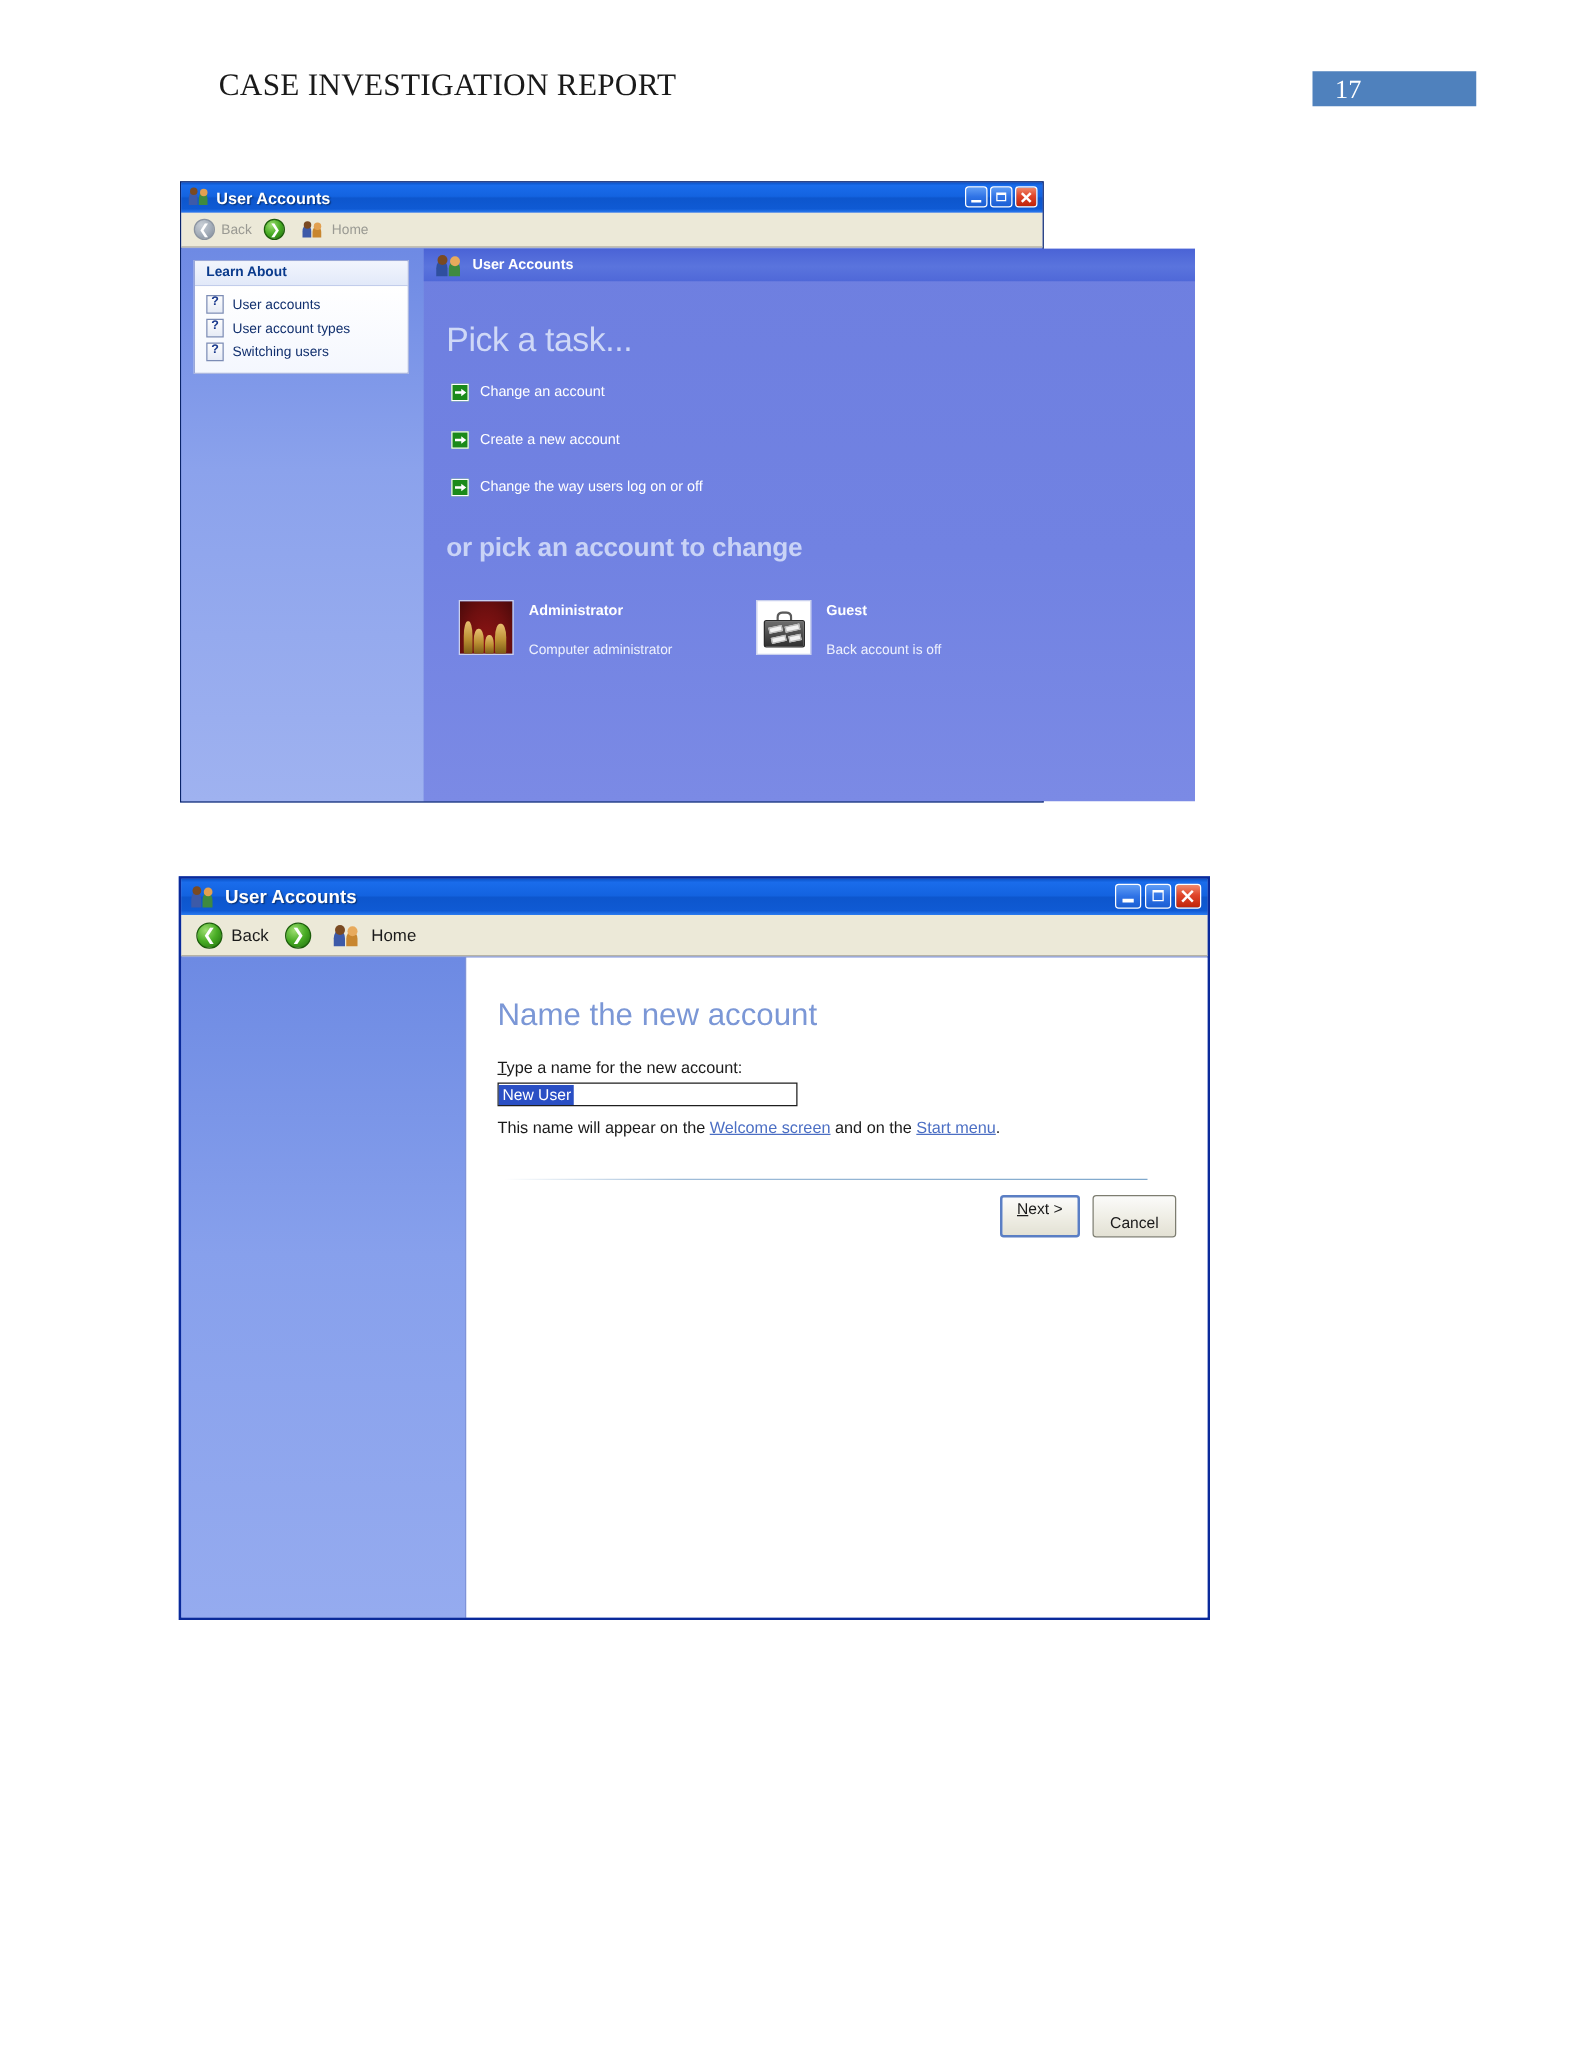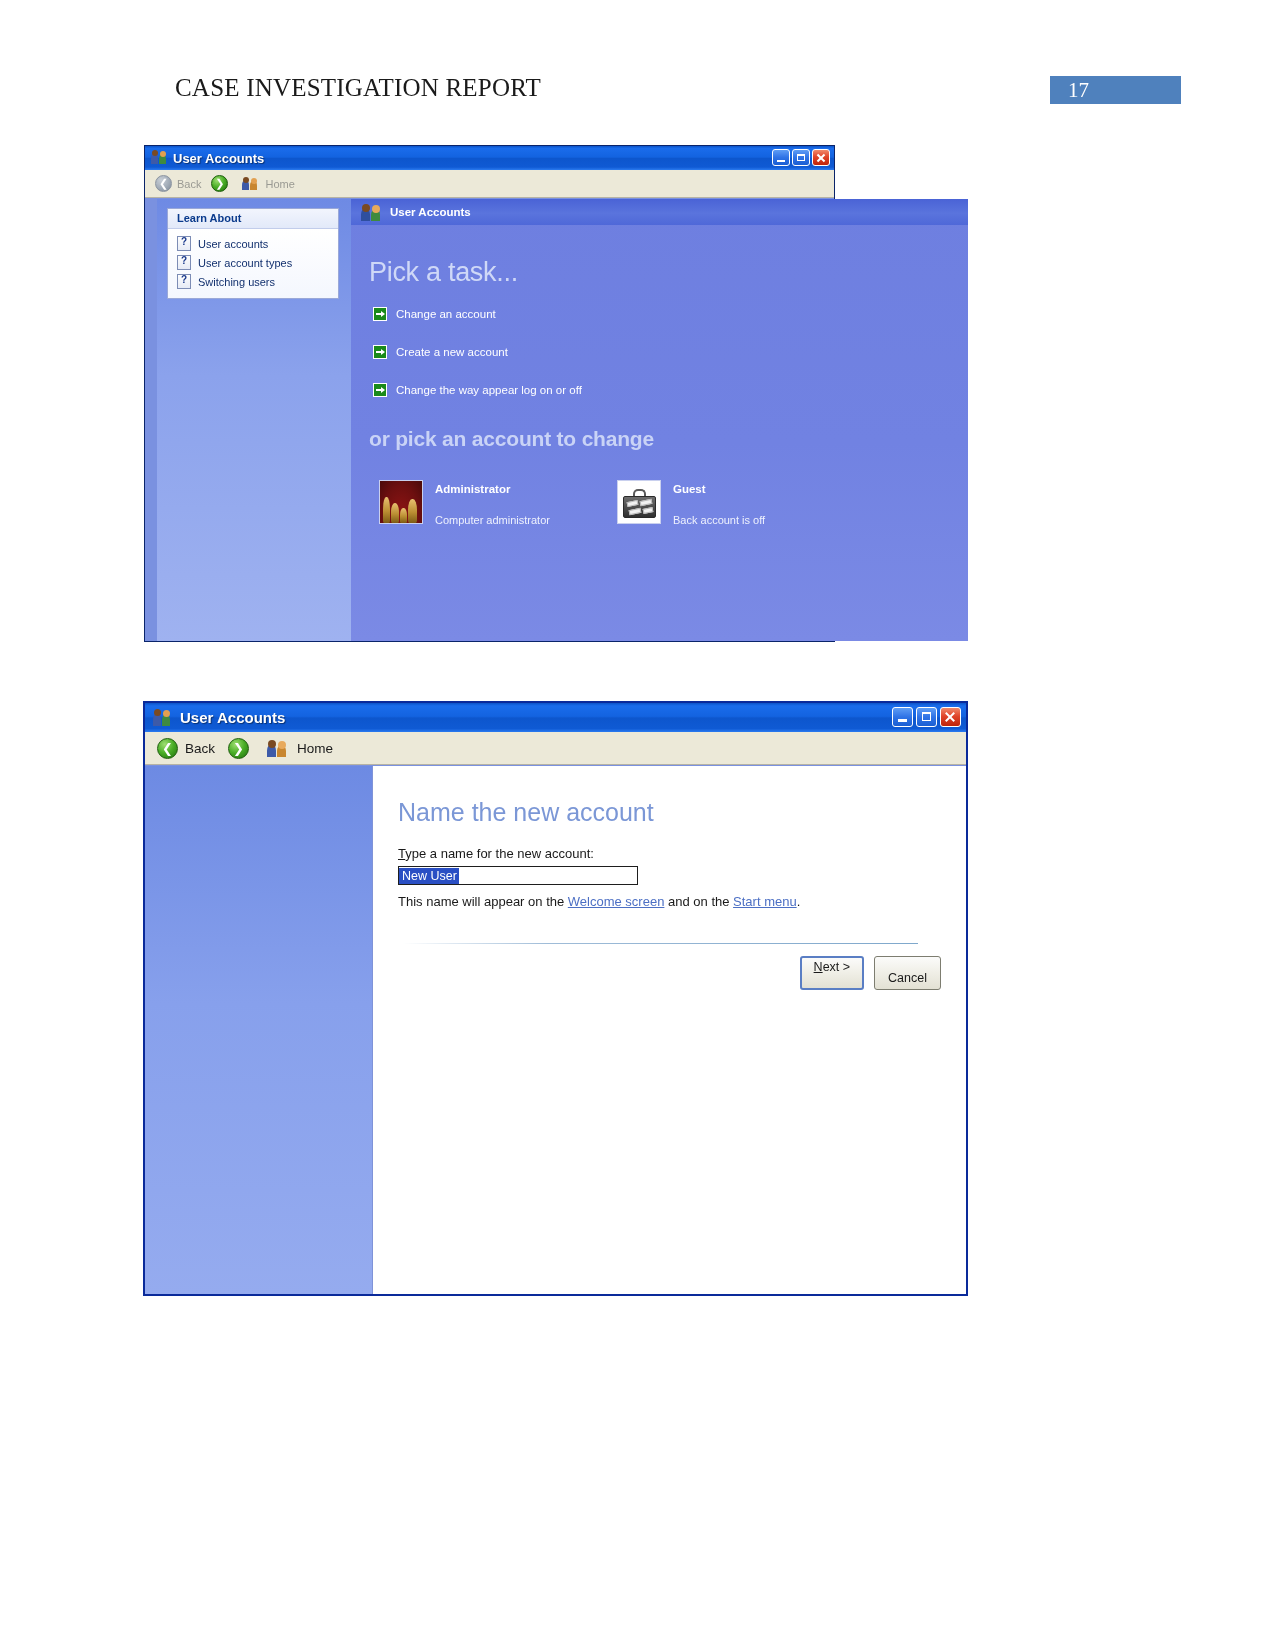--- a/index.html
+++ b/index.html
@@ -14,21 +14,20 @@
     font-family: "Liberation Serif", serif;
     overflow: hidden;
   }
 
   
   #doc-header {
     position: absolute;
     left: 0; top: 0;
     width: 1275px;
     height: 110px;
-    margin-top: 19px;
   }
   #doc-title {
     position: absolute;
     left: 175px;
     top: 55px;
     font-family: "Liberation Serif", serif;
     font-size: 25px;
     color: #1a1a1a;
     letter-spacing: 0.2px;
     white-space: nowrap;
@@ -155,21 +154,21 @@
     height: 497px;
   }
   #win1 .xp-titlebar { height: 24px; padding-left: 6px; }
   #win1 .xp-title-text { font-size: 13px; margin-left: 6px; }
   #win1 .xp-winbuttons { right: 4px; top: 3px; }
   #win1 .xp-btn { width: 18px; height: 17px; margin-left: 2px; }
   #win1 .xp-navbar { height: 28px; padding-left: 10px; }
 
   #win1-body {
     position: absolute;
-    left: 12px; top: 53px;
+    left: 0; top: 53px;
     width: 811px;
     height: 442px;
     display: flex;
   }
   #win1-sidebar {
     width: 194px;
     height: 100%;
     background: linear-gradient(to bottom, #6e8ae4 0%, #8ba2ec 40%, #9fb2f0 100%);
     box-sizing: border-box;
     padding: 9px 8px 0 10px;
@@ -615,21 +614,21 @@
         <div class="task-row">
           <span class="green-arrow-icon"></span>
           <span class="task-label">Change an account</span>
         </div>
         <div class="task-row">
           <span class="green-arrow-icon"></span>
           <span class="task-label">Create a new account</span>
         </div>
         <div class="task-row">
           <span class="green-arrow-icon"></span>
-          <span class="task-label">Change the way appear log on or off</span>
+          <span class="task-label">Change the way users log on or off</span>
         </div>
       </div>
 
       <div id="pick-account-heading">or pick an account to change</div>
 
       <div id="account-list">
 
         <div class="account-entry" style="width:238px;">
           <span class="account-pic pic-chess">
             <span class="chess-piece" style="left:3px;width:7px;height:26px;"></span>

